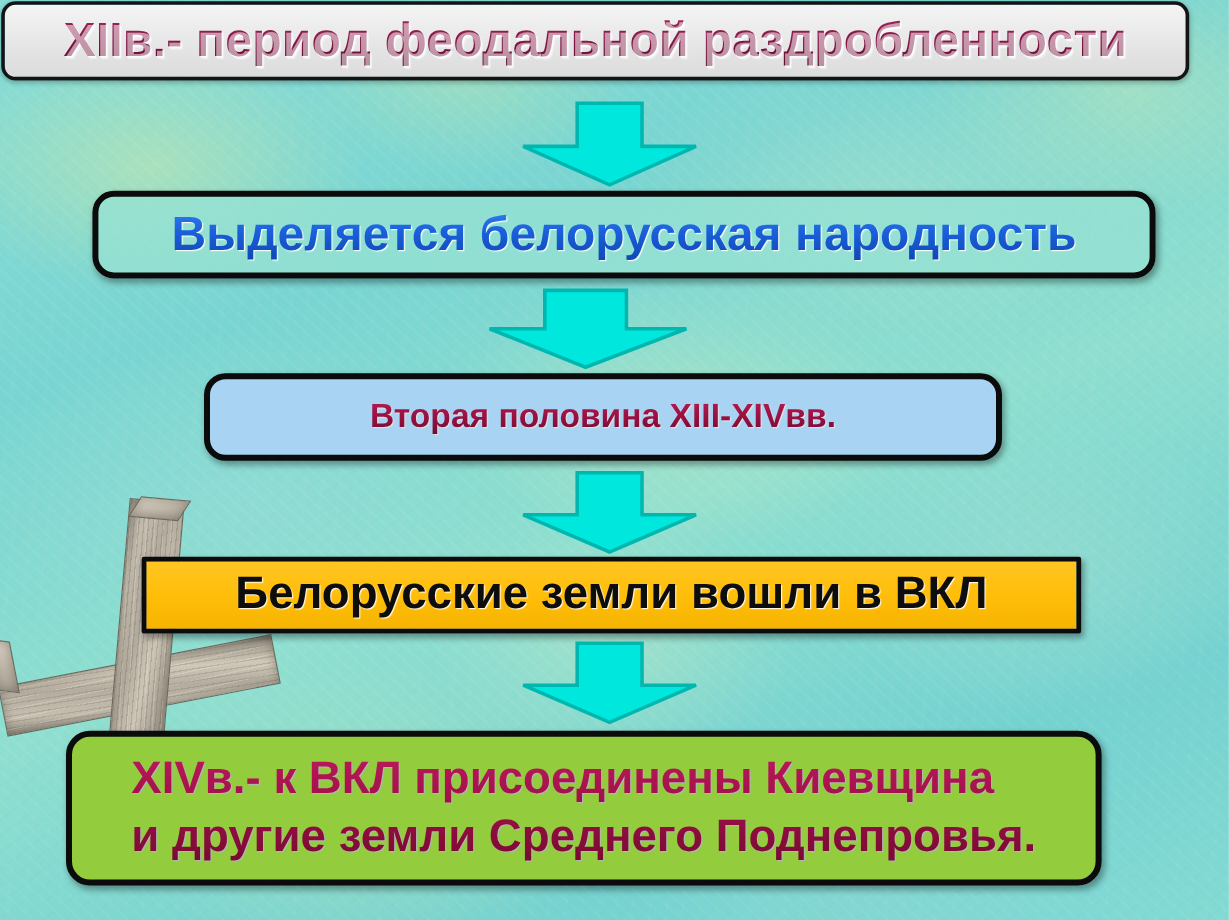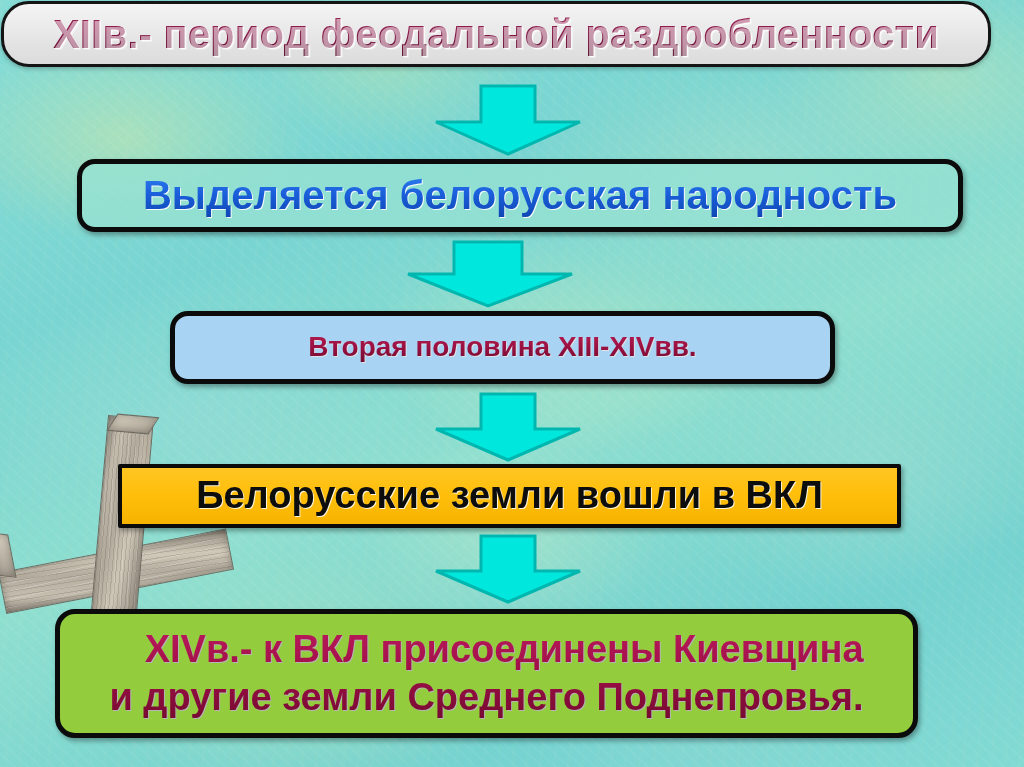--- a/index.html
+++ b/index.html
@@ -97,21 +97,21 @@
   
   .title-box {
     position: absolute;
     left: 1px;
     top: 1px;
     width: 990px;
     height: 66px;
     box-sizing: border-box;
     background: linear-gradient(180deg, #f4f4f4 0%, #e9e9e9 45%, #e2e2e2 70%, #dcdcdc 100%);
     border: 3px solid #141414;
-    border-radius: 28px;
+    border-radius: 12px;
     display: flex;
     align-items: center;
     justify-content: center;
     box-shadow: 0 2px 4px rgba(0,0,0,.25);
   }
   .title-text {
     font-size: 40px;
     font-weight: bold;
     letter-spacing: .2px;
     white-space: nowrap;
@@ -124,21 +124,21 @@
     filter: drop-shadow(1.5px 1.5px 0.6px rgba(255,255,255,.75));
   }
 
   
   .flow-box {
     position: absolute;
     box-sizing: border-box;
     display: flex;
     align-items: center;
     justify-content: center;
-    text-align: right;
+    text-align: left;
     border: 5px solid #0b0b0b;
     box-shadow: 2px 3px 5px rgba(0,0,0,.35);
   }
   .flow-text {
     font-weight: bold;
     white-space: pre-line;
     line-height: 1.08;
   }
 
   

